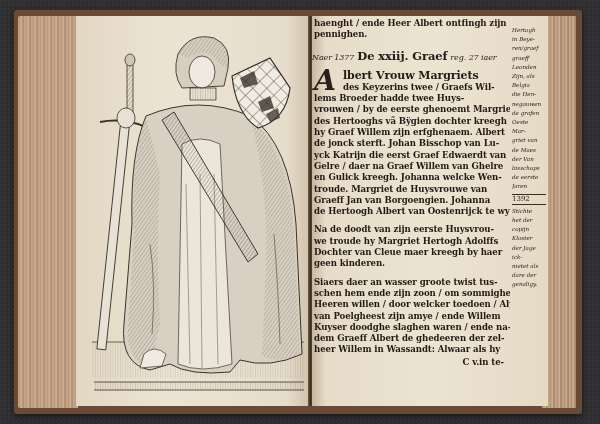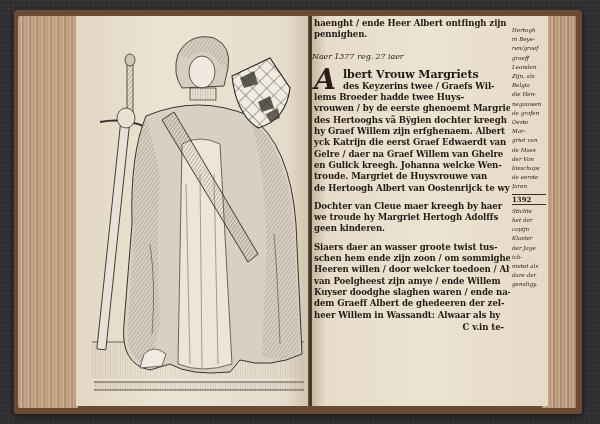--- a/index.html
+++ b/index.html
@@ -100,21 +100,21 @@
       position: absolute;
       left: 200px; top: 10px; width: 34px;
       font-family: "DejaVu Serif", serif;
       font-style: italic;
       color: #2a2018;
       font-size: 5.6px;
       line-height: 9.2px;
     }
     .margin-notes .mn { white-space: nowrap; overflow: hidden; }
     .margin-notes .mn-year {
-      font-size: 7px; font-style: normal; font-weight: bold;
+      font-size: 7px; font-style: normal; font-weight: normal;
       border-top: 1px solid #3a2d22; border-bottom: 1px solid #3a2d22;
       margin: 2px 0;
     }
   </style>
 </head>
 <body>
 
 <div class="book">
   <div class="cover"></div>
   <div class="edge-left"></div>
@@ -186,43 +186,47 @@
 
   <div class="gutter"></div>
 
   <div class="page-right">
     <div class="text-block">
       <div class="line">haenght / ende Heer Albert ontfingh zijn</div>
       <div class="line">pennighen.</div>
 
       <div class="heading-line">
         <span class="year">Naer 1377</span>
+        <span class="title">De xxiij. Graef</span>
         <span class="reg">reg. 27 iaer</span>
       </div>
 
       <div class="dropcap-row">
         <div class="dropcap">A</div>
         <div>
           <div class="line dropcap-first">lbert Vrouw Margriets</div>
           <div class="line">des Keyzerins twee / Graefs Wil-</div>
         </div>
       </div>
       <div class="line">lems Broeder hadde twee Huys-</div>
       <div class="line">vrouwen / by de eerste ghenoemt Margriet</div>
       <div class="line">des Hertooghs vã Bÿgien dochter kreegh</div>
       <div class="line">hy Graef Willem zijn erfghenaem. Albert</div>
+      <div class="line">de jonck sterft. Johan Bisschop van Lu-</div>
       <div class="line">yck Katrijn die eerst Graef Edwaerdt van</div>
       <div class="line">Gelre / daer na Graef Willem van Ghelre</div>
       <div class="line">en Gulick kreegh. Johanna welcke Wen-</div>
       <div class="line">troude. Margriet de Huysvrouwe van</div>
+      <div class="line">Graeff Jan van Borgoengien. Johanna</div>
       <div class="line">de Hertoogh Albert van Oostenrijck te wy-</div>
 
       <div class="para-gap"></div>
+      <div class="line">Na de doodt van zijn eerste Huysvrou-</div>
+      <div class="line">we troude hy Margriet Hertogh Adolffs</div>
       <div class="line">Dochter van Cleue maer kreegh by haer</div>
-      <div class="line">we troude hy Margriet Hertogh Adolffs</div>
       <div class="line">geen kinderen.</div>
 
       <div class="para-gap"></div>
       <div class="line">Siaers daer an wasser groote twist tus-</div>
       <div class="line">schen hem ende zijn zoon / om sommigher</div>
       <div class="line">Heeren willen / door welcker toedoen / Alyde</div>
       <div class="line">van Poelgheest zijn amye / ende Willem</div>
       <div class="line">Kuyser doodghe slaghen waren / ende na-</div>
       <div class="line">dem Graeff Albert de ghedeeren der zel-</div>
       <div class="line">heer Willem in Wassandt: Alwaar als hy</div>

